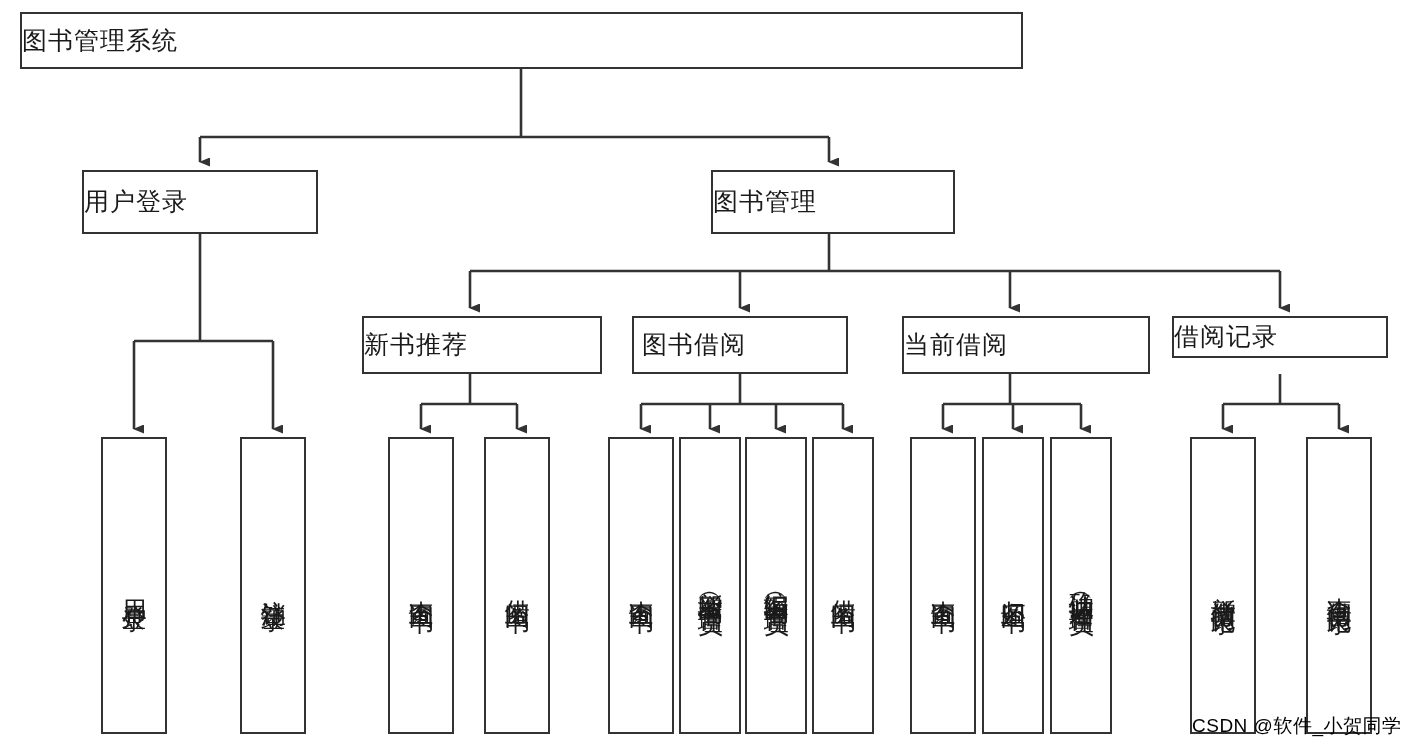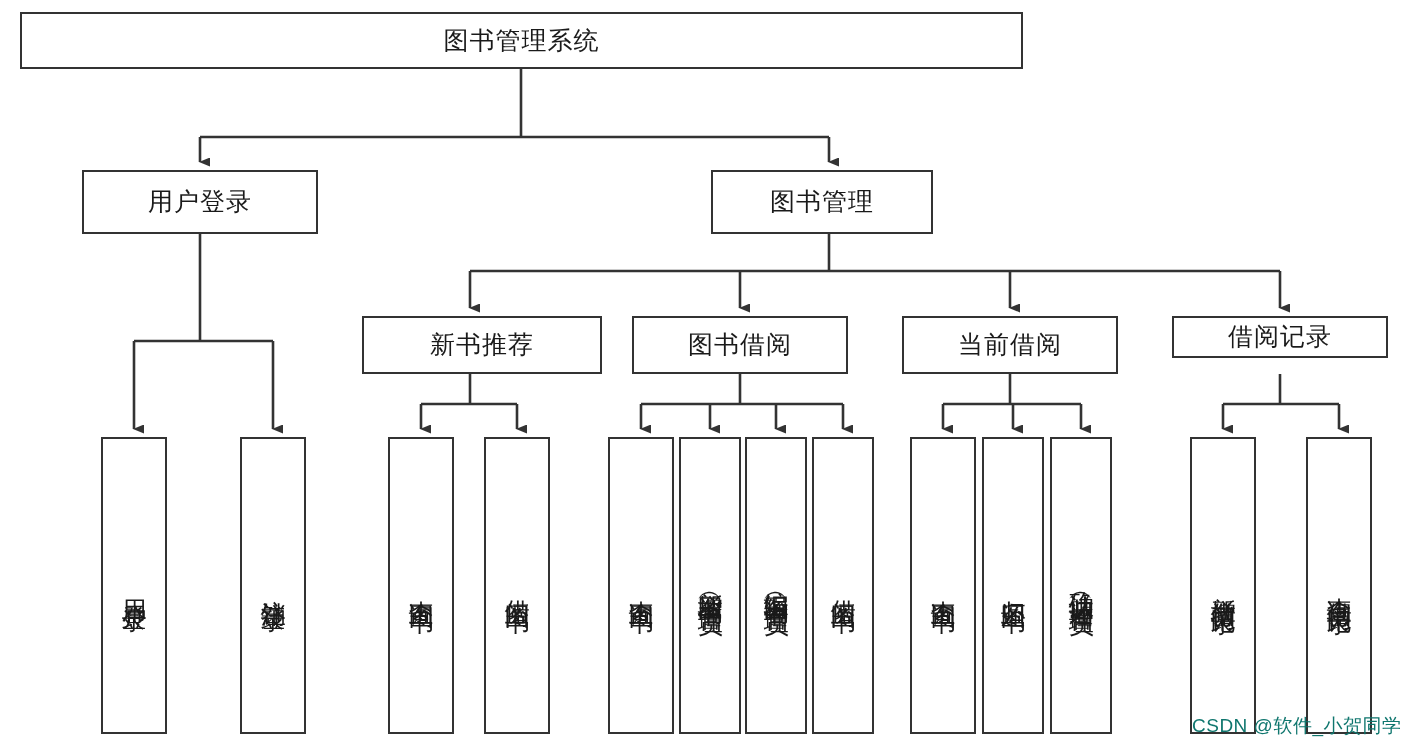--- a/index.html
+++ b/index.html
@@ -26,21 +26,20 @@
     height: 747px;
     pointer-events: none;
   }
   .node {
     position: absolute;
     box-sizing: border-box;
     background: #ffffff;
     border: 2.5px solid #333333;
     display: flex;
     align-items: center;
-    justify-content: center;
     color: #1a1a1a;
   }
   .node.horiz {
     font-size: 25px;
     line-height: 1.1;
     letter-spacing: 1px;
   }
   .node.root {
     font-size: 25px;
   }
@@ -53,21 +52,21 @@
     text-orientation: upright;
     font-size: 25px;
     line-height: 1.25;
     letter-spacing: 3px;
     white-space: nowrap;
     text-align: center;
   }
   .watermark {
     position: absolute;
     font-size: 19px;
-    color: #0f766e;
+    color: #000000;
     white-space: nowrap;
     letter-spacing: 0.5px;
   }
 </style>
 </head>
 <body>
 
 <div id="diagram-root">
 
   <svg id="edges-layer" width="1405" height="747" viewBox="0 0 1405 747" xmlns="http://www.w3.org/2000/svg">
@@ -120,31 +119,31 @@
     </g>
   </svg>
 
   <div class="node horiz root" style="left:20px; top:12px; width:1003px; height:57px;">
     <span>图书管理系统</span>
   </div>
 
   <div class="node horiz" style="left:82px; top:170px; width:236px; height:64px;">
     <span>用户登录</span>
   </div>
-  <div class="node horiz" style="left:711px; top:170px; width:222px; height:64px;">
+  <div class="node horiz" style="left:711px; top:170px; width:244px; height:64px;">
     <span>图书管理</span>
   </div>
 
   <div class="node horiz" style="left:362px; top:316px; width:240px; height:58px;">
     <span>新书推荐</span>
   </div>
-  <div class="node horiz" style="left:632px; top:316px; width:216px; height:58px;">
+  <div class="node horiz" style="left:632px; top:316px; width:216px; height:58px;padding-left:8px;">
     <span>图书借阅</span>
   </div>
-  <div class="node horiz" style="left:902px; top:316px; width:216px; height:58px;">
+  <div class="node horiz" style="left:902px; top:316px; width:248px; height:58px;">
     <span>当前借阅</span>
   </div>
   <div class="node horiz" style="left:1172px; top:316px; width:216px; height:42px;">
     <span>借阅记录</span>
   </div>
 
   <div class="node vert" style="left:101px; top:437px; width:66px; height:297px;">
     <span class="vert-label">用户登录</span>
   </div>
   <div class="node vert" style="left:240px; top:437px; width:66px; height:297px;">

